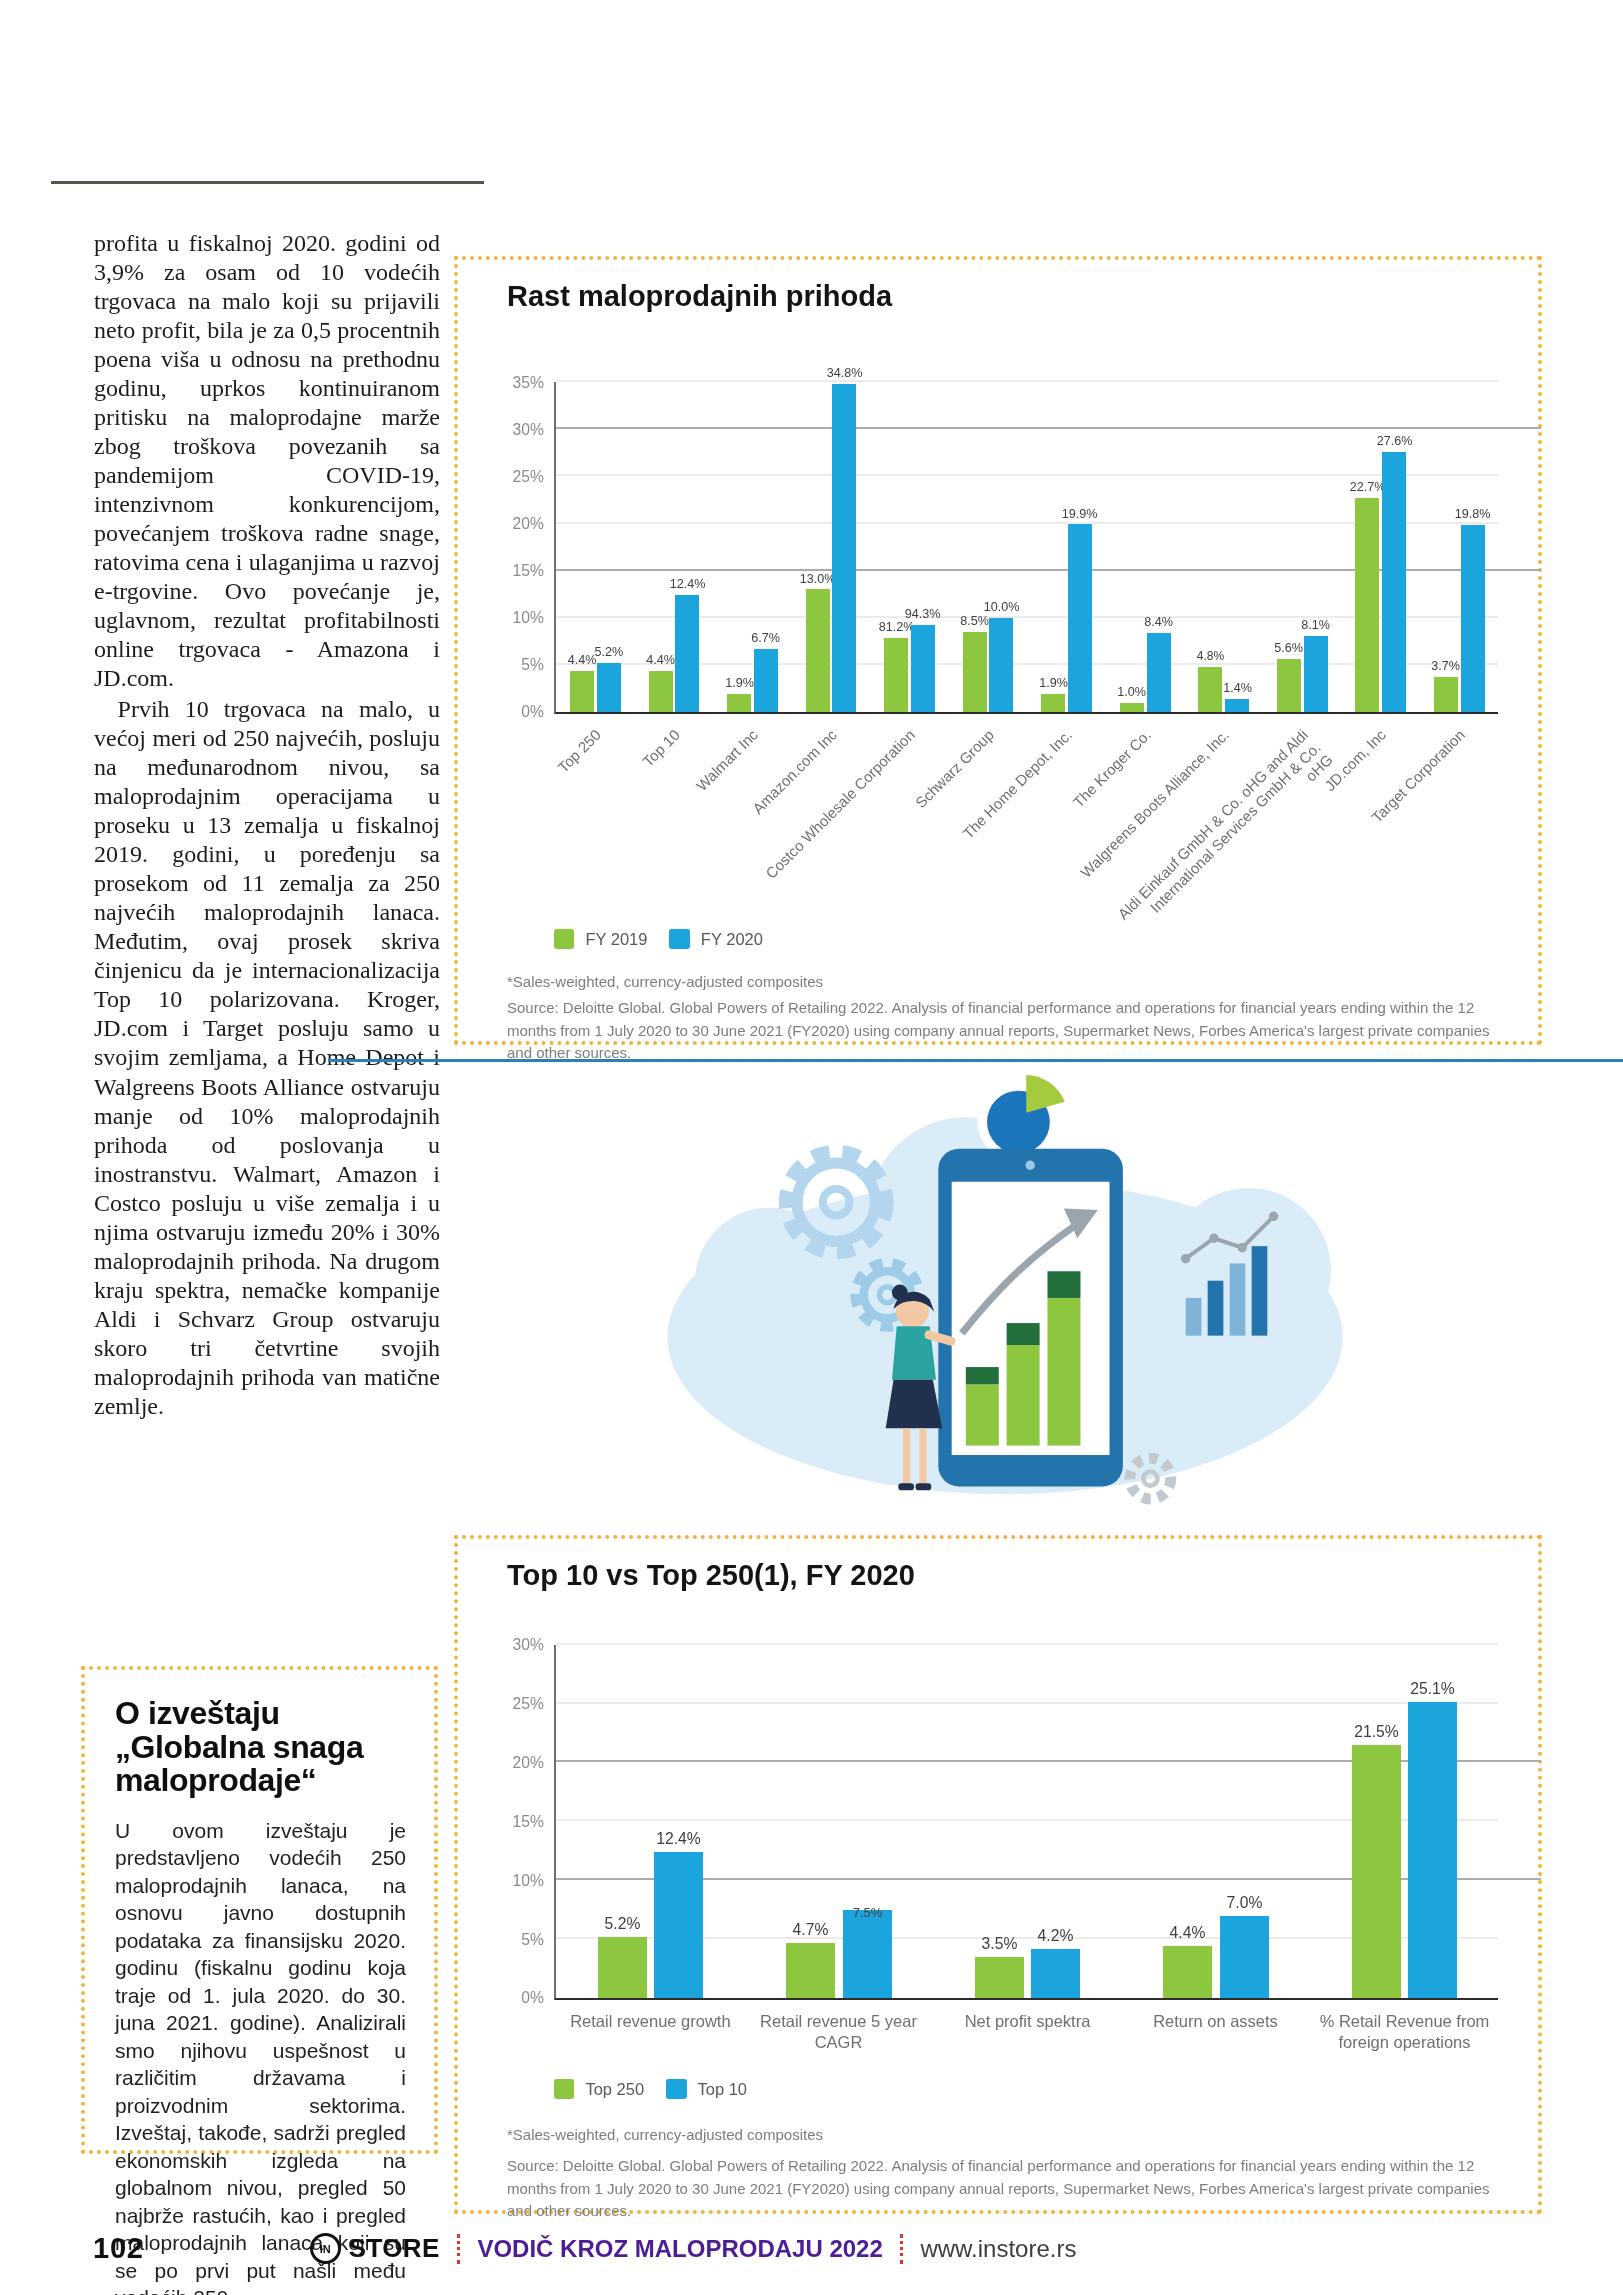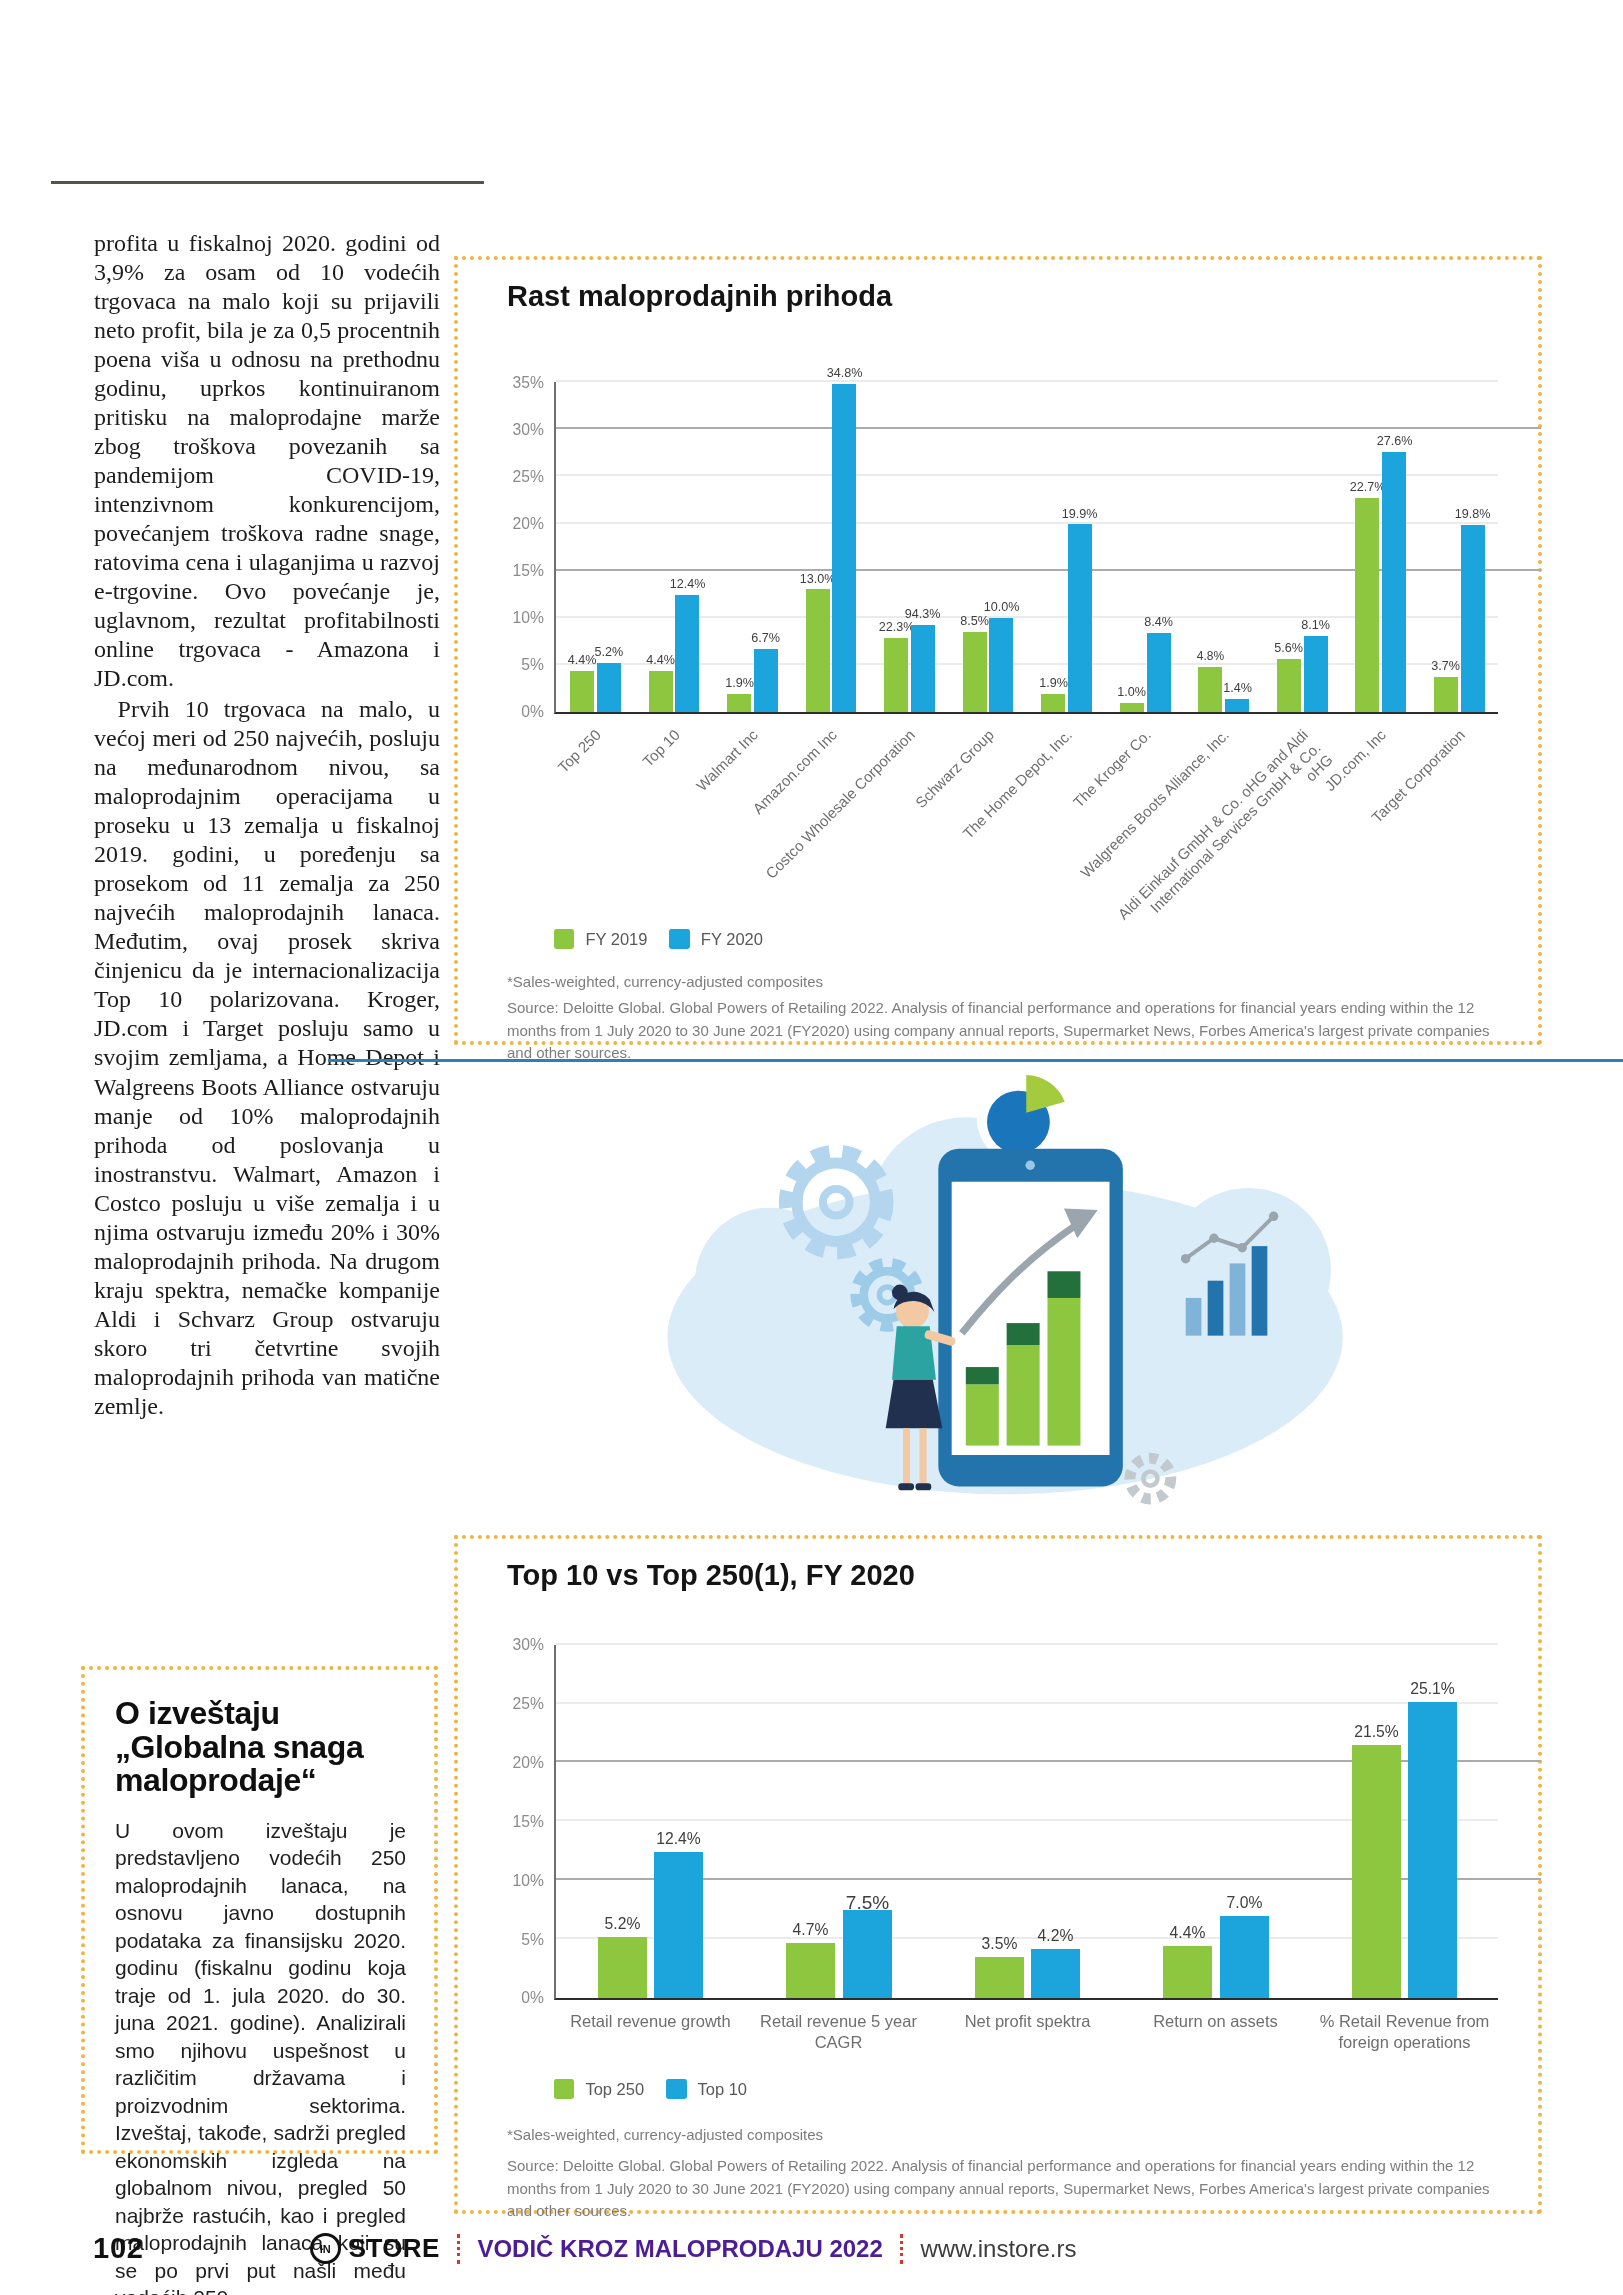--- a/index.html
+++ b/index.html
@@ -85,21 +85,21 @@
         <div class="ytick" style="bottom: 320px;">35%</div>
         <div class="bar" style="left: 14px; width: 23.6px; height: 41px; background: rgb(141, 198, 63);"></div>
         <div class="vlabel" style="left: -9.4px; bottom: 45px; font-size: 12.6px;">4.4%</div>
         <div class="bar" style="left: 93px; width: 23.6px; height: 41px; background: rgb(141, 198, 63);"></div>
         <div class="vlabel" style="left: 69px; bottom: 45px; font-size: 12.6px;">4.4%</div>
         <div class="bar" style="left: 171px; width: 23.6px; height: 18px; background: rgb(141, 198, 63);"></div>
         <div class="vlabel" style="left: 148px; bottom: 22px; font-size: 12.6px;">1.9%</div>
         <div class="bar" style="left: 250px; width: 23.6px; height: 123px; background: rgb(141, 198, 63);"></div>
         <div class="vlabel" style="left: 226px; bottom: 126px; font-size: 12.6px;">13.0%</div>
         <div class="bar" style="left: 328px; width: 23.6px; height: 74px; background: rgb(141, 198, 63);"></div>
-        <div class="vlabel" style="left: 305px; bottom: 78px; font-size: 12.6px;">22.3%</div>
+        <div class="vlabel" style="left: 305px; bottom: 78px; font-size: 12.6px;">81.2%</div>
         <div class="bar" style="left: 407px; width: 23.6px; height: 80px; background: rgb(141, 198, 63);"></div>
         <div class="vlabel" style="left: 383px; bottom: 84px; font-size: 12.6px;">8.5%</div>
         <div class="bar" style="left: 485px; width: 23.6px; height: 18px; background: rgb(141, 198, 63);"></div>
         <div class="vlabel" style="left: 462px; bottom: 22px; font-size: 12.6px;">1.9%</div>
         <div class="bar" style="left: 564px; width: 23.6px; height: 9.4px; background: rgb(141, 198, 63);"></div>
         <div class="vlabel" style="left: 540px; bottom: 13.4px; font-size: 12.6px;">1.0%</div>
         <div class="bar" style="left: 642px; width: 23.6px; height: 45px; background: rgb(141, 198, 63);"></div>
         <div class="vlabel" style="left: 619px; bottom: 49px; font-size: 12px;">4.8%</div>
         <div class="bar" style="left: 721px; width: 23.6px; height: 53px; background: rgb(141, 198, 63);"></div>
         <div class="vlabel" style="left: 697px; bottom: 57px; font-size: 12.6px;">5.6%</div>
@@ -258,21 +258,21 @@
         <div class="vlabel" style="left: 219px; bottom: 59px; font-size: 15.7px;">4.7%</div>
         <div class="bar" style="left: 419px; width: 49px; height: 41px; background: rgb(141, 198, 63);"></div>
         <div class="vlabel" style="left: 408px; bottom: 45px; font-size: 15.7px;">3.5%</div>
         <div class="bar" style="left: 607px; width: 49px; height: 52px; background: rgb(141, 198, 63);"></div>
         <div class="vlabel" style="left: 596px; bottom: 56px; font-size: 15.7px;">4.4%</div>
         <div class="bar" style="left: 796px; width: 49px; height: 253px; background: rgb(141, 198, 63);"></div>
         <div class="vlabel" style="left: 785px; bottom: 257px; font-size: 15.7px;">21.5%</div>
         <div class="bar" style="left: 98px; width: 49px; height: 146px; background: rgb(27, 165, 220);"></div>
         <div class="vlabel" style="left: 87px; bottom: 150px; font-size: 15.7px;">12.4%</div>
         <div class="bar" style="left: 287px; width: 49px; height: 88px; background: rgb(27, 165, 220);"></div>
-        <div class="vlabel" style="left: 276px; bottom: 84px; font-size: 19px;">7.5%</div>
+        <div class="vlabel" style="left: 276px; bottom: 78px; font-size: 13px;">7.5%</div>
         <div class="bar" style="left: 475px; width: 49px; height: 49px; background: rgb(27, 165, 220);"></div>
         <div class="vlabel" style="left: 464px; bottom: 53px; font-size: 15.7px;">4.2%</div>
         <div class="bar" style="left: 664px; width: 49px; height: 82px; background: rgb(27, 165, 220);"></div>
         <div class="vlabel" style="left: 653px; bottom: 86px; font-size: 15.7px;">7.0%</div>
         <div class="bar" style="left: 852px; width: 49px; height: 296px; background: rgb(27, 165, 220);"></div>
         <div class="vlabel" style="left: 841px; bottom: 300px; font-size: 15.7px;">25.1%</div>
         <div class="xcat" style="width: 181px; left: 3.9px; top: 366px;">Retail revenue growth</div>
         <div class="xcat" style="width: 181px; left: 192px; top: 366px;">Retail revenue 5 year CAGR</div>
         <div class="xcat" style="width: 181px; left: 381px; top: 366px;">Net profit spektra</div>
         <div class="xcat" style="width: 181px; left: 569px; top: 366px;">Return on assets</div>

